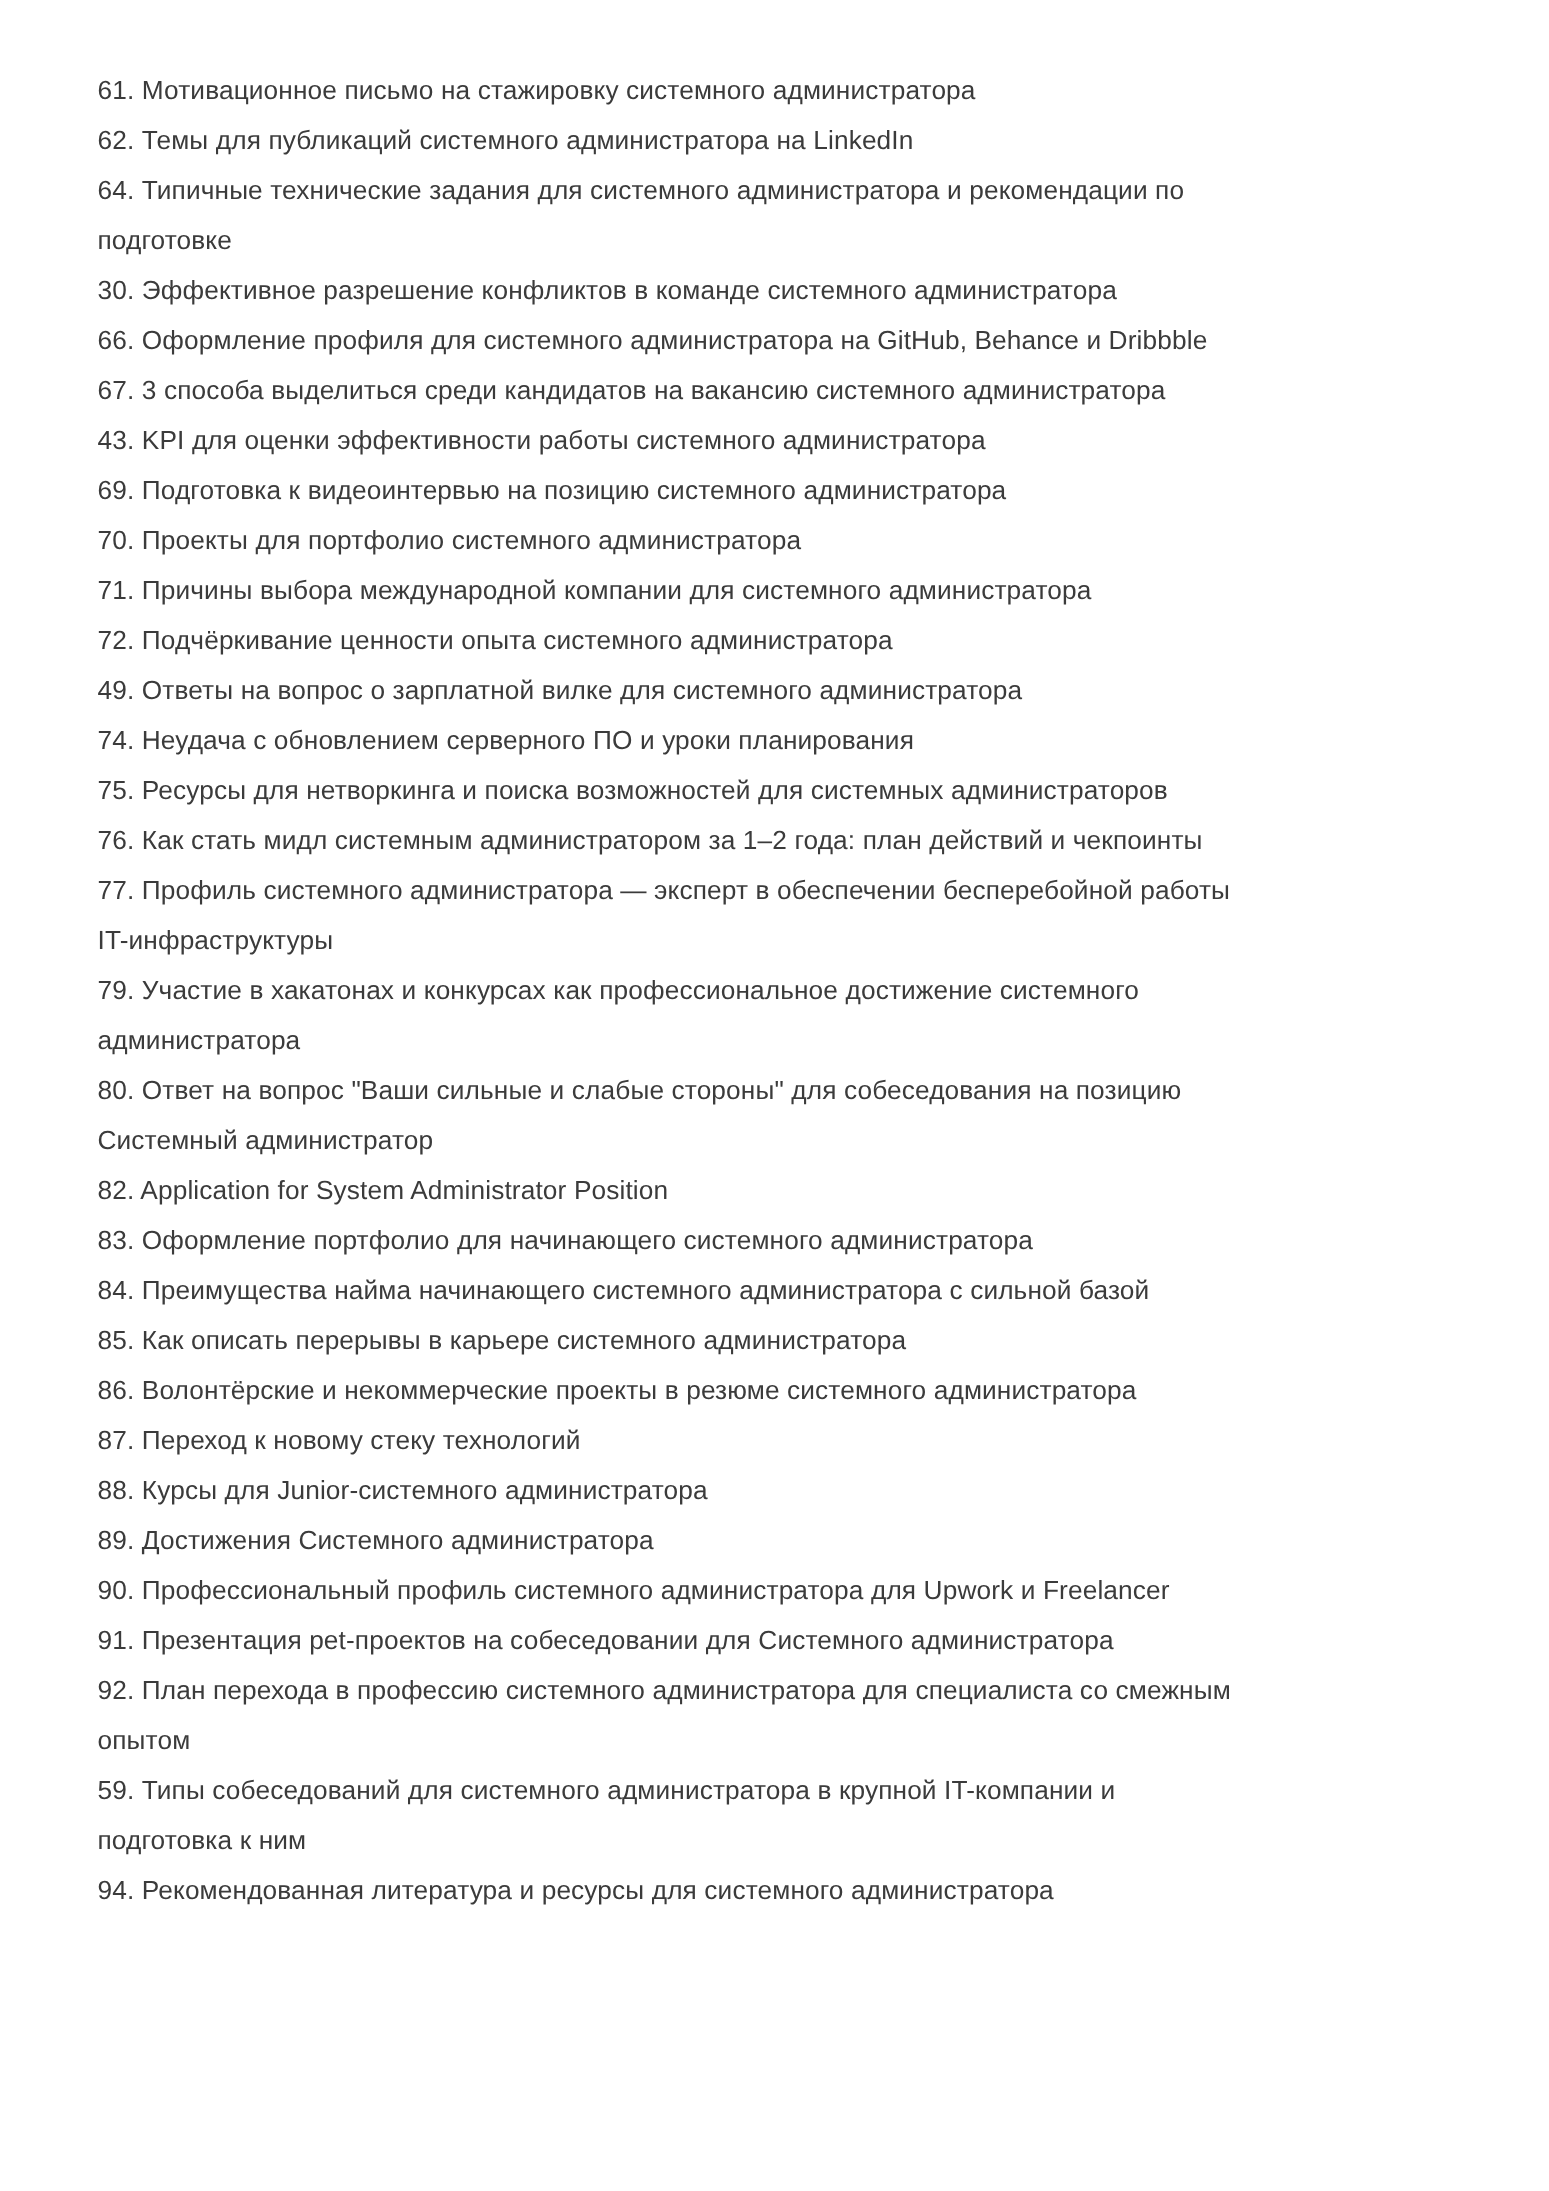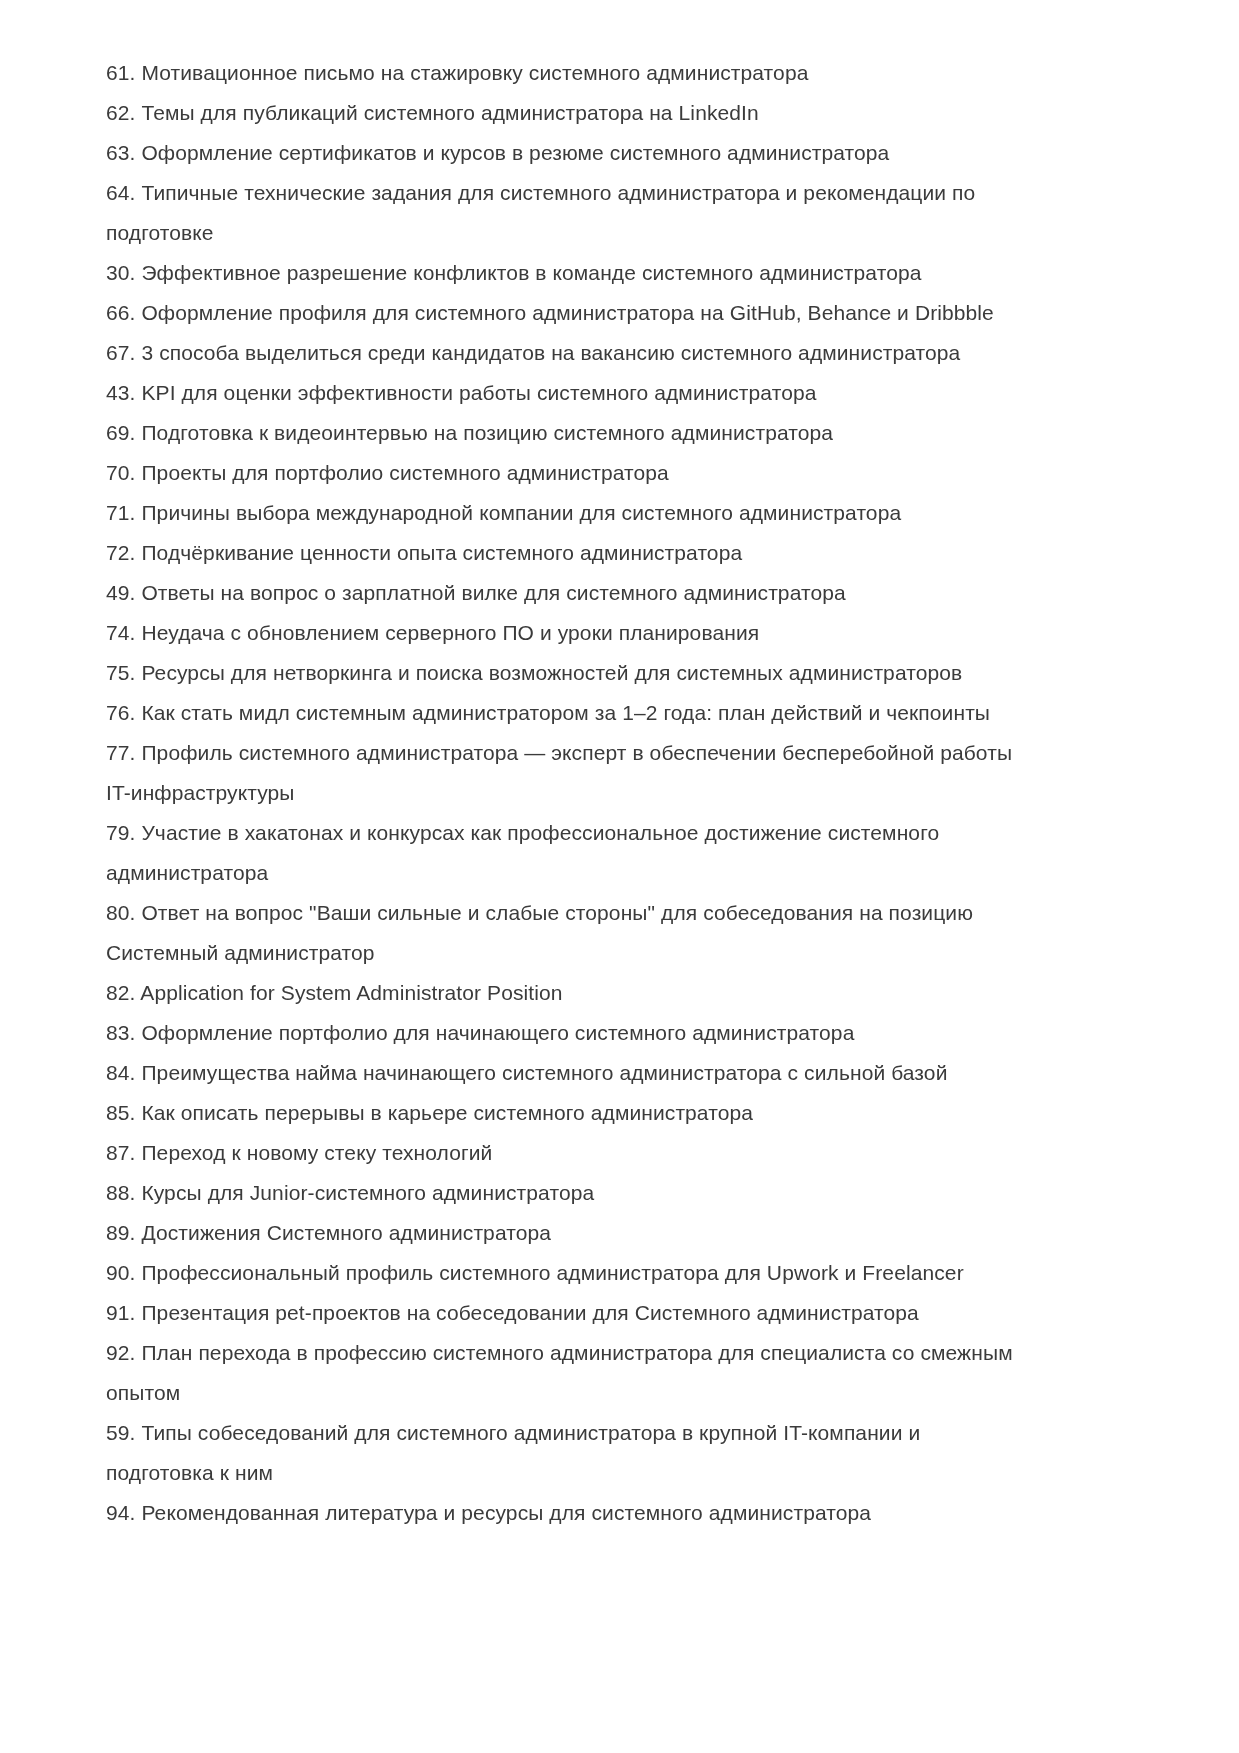--- a/index.html
+++ b/index.html
@@ -10,21 +10,21 @@
   body {
     width: 1239px;
     height: 1753px;
     overflow: hidden;
     font-family: "Liberation Sans", sans-serif;
   }
   .doc-page {
     box-sizing: border-box;
     width: 1239px;
     height: 1753px;
-    padding: 53px 50px 0 106px;
+    padding: 53px 50px 0 78px;
     background: #ffffff;
   }
   .topic-list {
     width: 1125px;
   }
   .topic-item {
     font-size: 21px;
     line-height: 40px;
     font-weight: 400;
     color: #3b3b3b;
@@ -32,21 +32,20 @@
     letter-spacing: 0.1px;
   }
 </style>
 </head>
 <body>
 
 <div class="doc-page">
   <div class="topic-list" id="topic-list">
       <div class="topic-item">61. Мотивационное письмо на стажировку системного администратора</div>
       <div class="topic-item">62. Темы для публикаций системного администратора на LinkedIn</div>
-      <div class="topic-item">63. Оформление сертификатов и курсов в резюме системного администратора</div>
       <div class="topic-item">64. Типичные технические задания для системного администратора и рекомендации по
 подготовке</div>
       <div class="topic-item">30. Эффективное разрешение конфликтов в команде системного администратора</div>
       <div class="topic-item">66. Оформление профиля для системного администратора на GitHub, Behance и Dribbble</div>
       <div class="topic-item">67. 3 способа выделиться среди кандидатов на вакансию системного администратора</div>
       <div class="topic-item">43. KPI для оценки эффективности работы системного администратора</div>
       <div class="topic-item">69. Подготовка к видеоинтервью на позицию системного администратора</div>
       <div class="topic-item">70. Проекты для портфолио системного администратора</div>
       <div class="topic-item">71. Причины выбора международной компании для системного администратора</div>
       <div class="topic-item">72. Подчёркивание ценности опыта системного администратора</div>
@@ -57,20 +56,21 @@
       <div class="topic-item">77. Профиль системного администратора — эксперт в обеспечении бесперебойной работы
 IT-инфраструктуры</div>
       <div class="topic-item">79. Участие в хакатонах и конкурсах как профессиональное достижение системного
 администратора</div>
       <div class="topic-item">80. Ответ на вопрос "Ваши сильные и слабые стороны" для собеседования на позицию
 Системный администратор</div>
       <div class="topic-item">82. Application for System Administrator Position</div>
       <div class="topic-item">83. Оформление портфолио для начинающего системного администратора</div>
       <div class="topic-item">84. Преимущества найма начинающего системного администратора с сильной базой</div>
       <div class="topic-item">85. Как описать перерывы в карьере системного администратора</div>
+      <div class="topic-item">86. Волонтёрские и некоммерческие проекты в резюме системного администратора</div>
       <div class="topic-item">87. Переход к новому стеку технологий</div>
       <div class="topic-item">88. Курсы для Junior-системного администратора</div>
       <div class="topic-item">89. Достижения Системного администратора</div>
       <div class="topic-item">90. Профессиональный профиль системного администратора для Upwork и Freelancer</div>
       <div class="topic-item">91. Презентация pet-проектов на собеседовании для Системного администратора</div>
       <div class="topic-item">92. План перехода в профессию системного администратора для специалиста со смежным
 опытом</div>
       <div class="topic-item">59. Типы собеседований для системного администратора в крупной IT-компании и
 подготовка к ним</div>
       <div class="topic-item">94. Рекомендованная литература и ресурсы для системного администратора</div>

